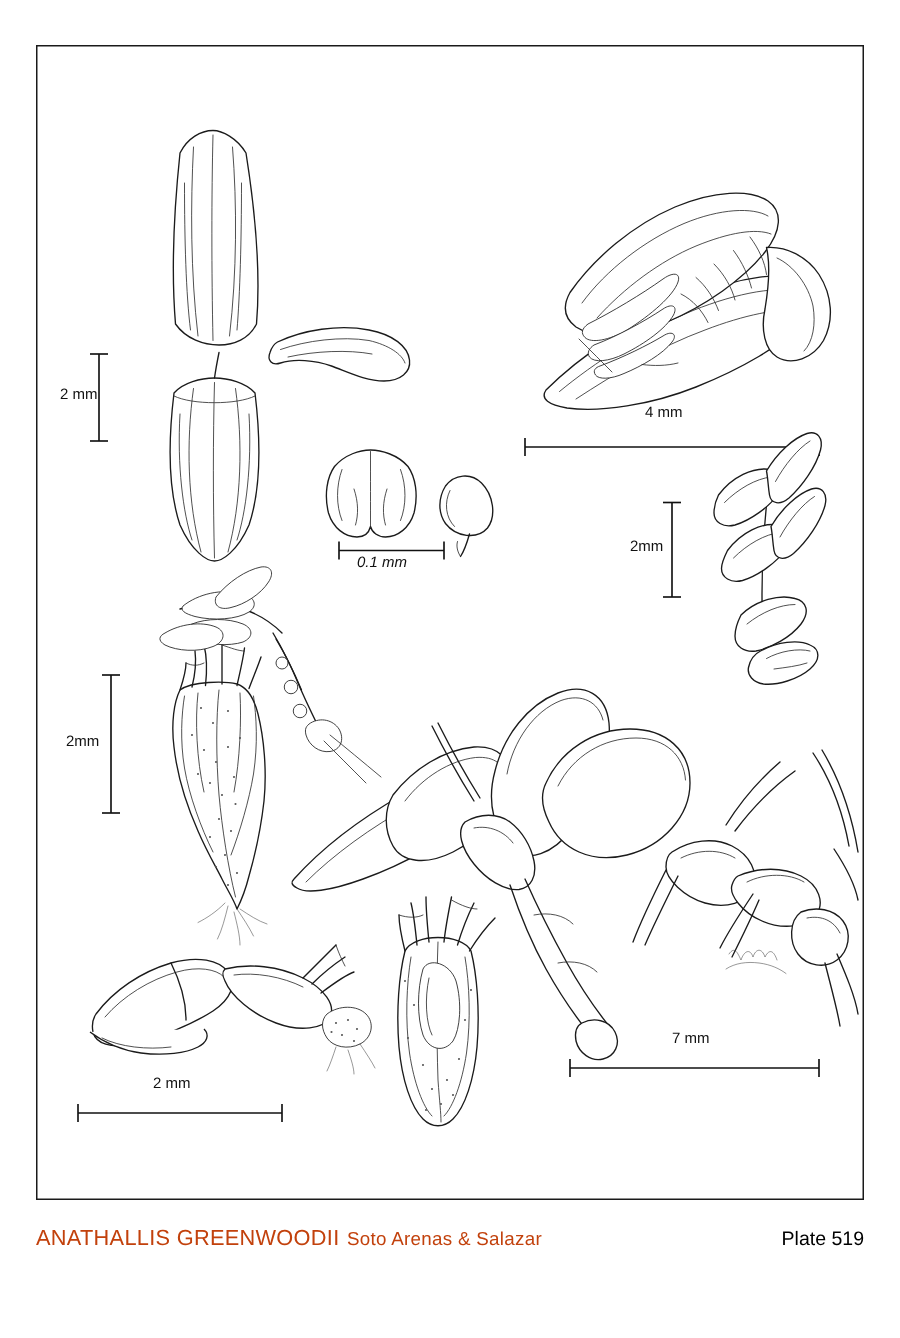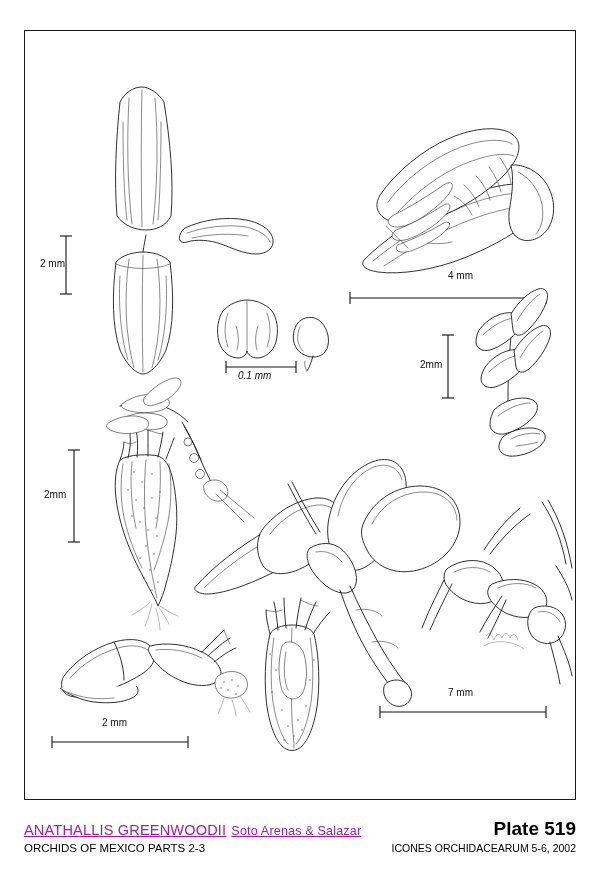--- a/index.html
+++ b/index.html
@@ -51,32 +51,30 @@
     width: 552px;
     display: flex;
     justify-content: space-between;
     align-items: baseline;
   }
   .caption-row.top { top: 0; }
   .caption-row.bottom { top: 24px; }
   .sp-name {
     font-size: 14.5px;
     letter-spacing: 0.2px;
-    color: #a21caf;
+    color: #c2410c;
     white-space: nowrap;
-    text-decoration: underline;
   }
   .sp-name .epithet-authors {
     font-size: 12.5px;
   }
   .plate-no {
-    font-size: 19px;
+    font-size: 13px;
     color: #000;
     white-space: nowrap;
-    font-weight: bold;
   }
   .series-left {
     font-size: 11.5px;
     color: #000;
     white-space: nowrap;
   }
   .series-right {
     font-size: 10.5px;
     color: #000;
     white-space: nowrap;
@@ -410,33 +408,29 @@
 
       <g>
         <path class="ln-hair" d="M462 606 C466 600 468 606 470 610 C472 604 476 602 478 608 C480 602 484 602 486 608 C489 602 492 604 494 610"></path>
         <path class="ln-hair" d="M460 616 C466 612 474 611 482 612 C490 613 496 616 500 619"></path>
       </g>
 
     </svg>
 
     <div class="scalelabel" style="left:16px; top:228px;">2 mm</div>
     <div class="scalelabel" style="left:214px; top:340px;font-style:italic;">0.1 mm</div>
-    <div class="scalelabel" style="left:424px; top:240px;">4 mm</div>
+    <div class="scalelabel" style="left:406px; top:240px;">4 mm</div>
     <div class="scalelabel" style="left:396px; top:329px;">2mm</div>
     <div class="scalelabel" style="left:20px; top:459px;">2mm</div>
     <div class="scalelabel" style="left:424px; top:657px;">7 mm</div>
     <div class="scalelabel" style="left:78px; top:687px;">2 mm</div>
   </div>
 
   <div class="caption">
     <div class="caption-row top">
       <div class="sp-name">
         <span>ANATHALLIS GREENWOODII</span><span class="epithet-authors" style="margin-left:5px;">Soto Arenas &amp; Salazar</span>
       </div>
       <div class="plate-no">Plate 519</div>
     </div>
-    <div class="caption-row bottom">
-      <div class="series-left">ORCHIDS OF MEXICO PARTS 2-3</div>
-      <div class="series-right">ICONES ORCHIDACEARUM 5-6, 2002</div>
-    </div>
   </div>
 
 </div>
 
 </body></html>

